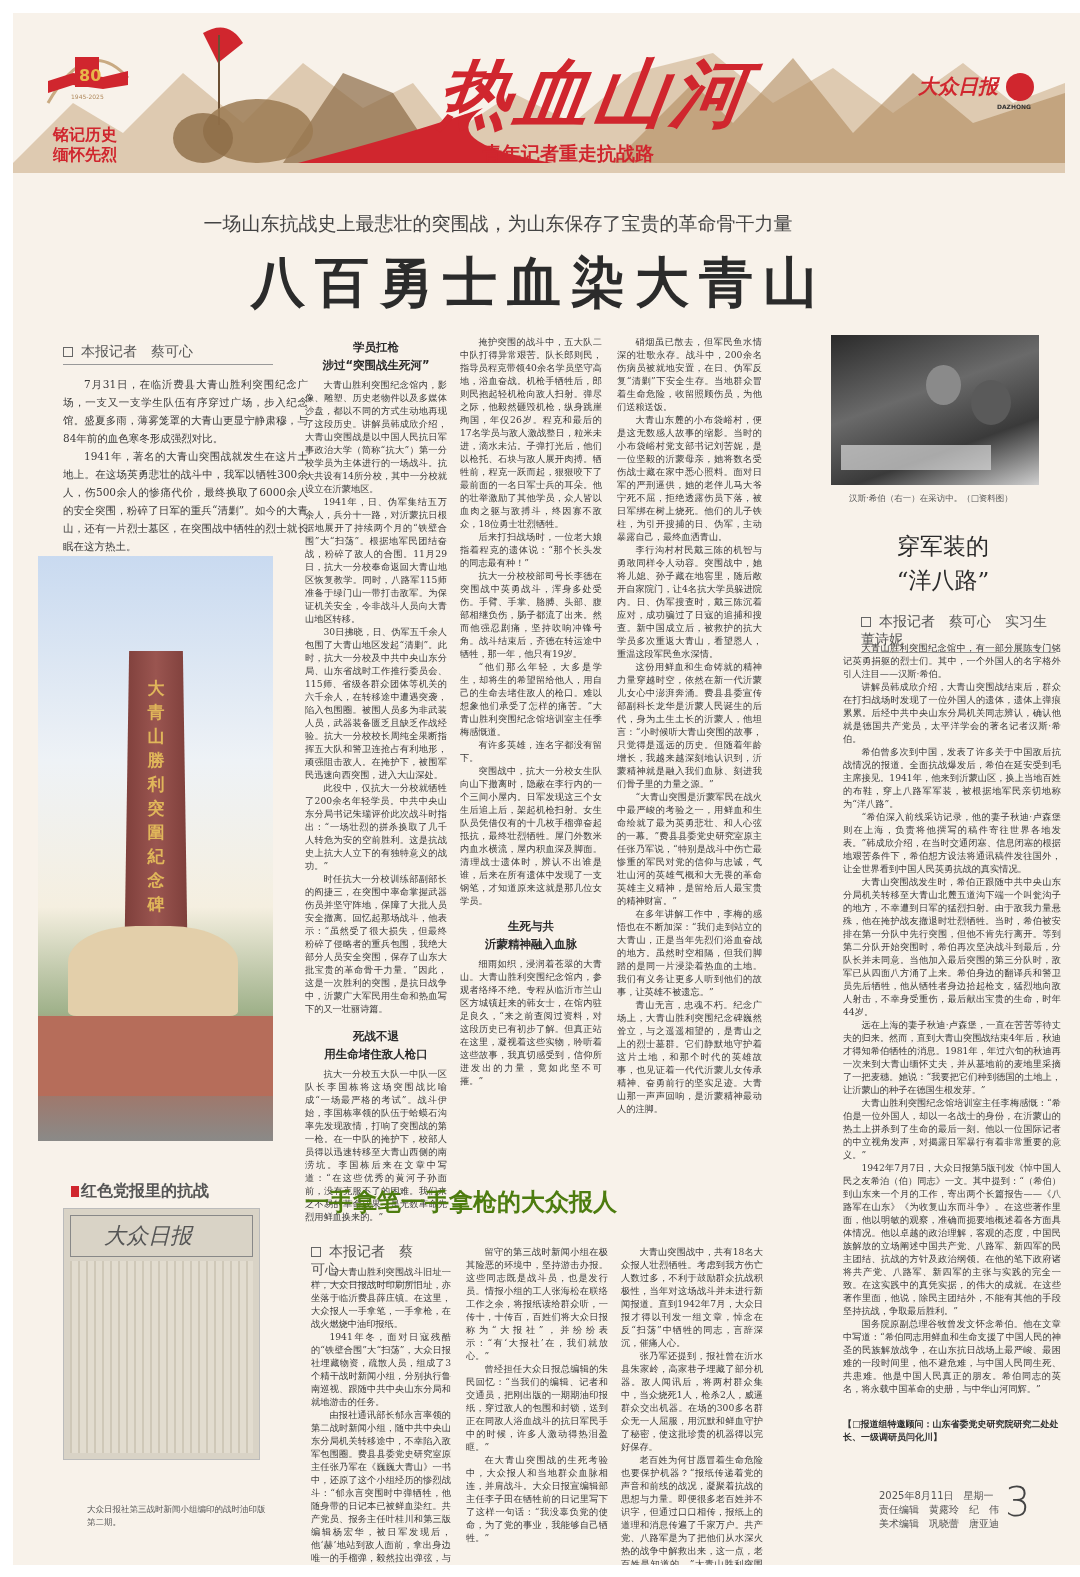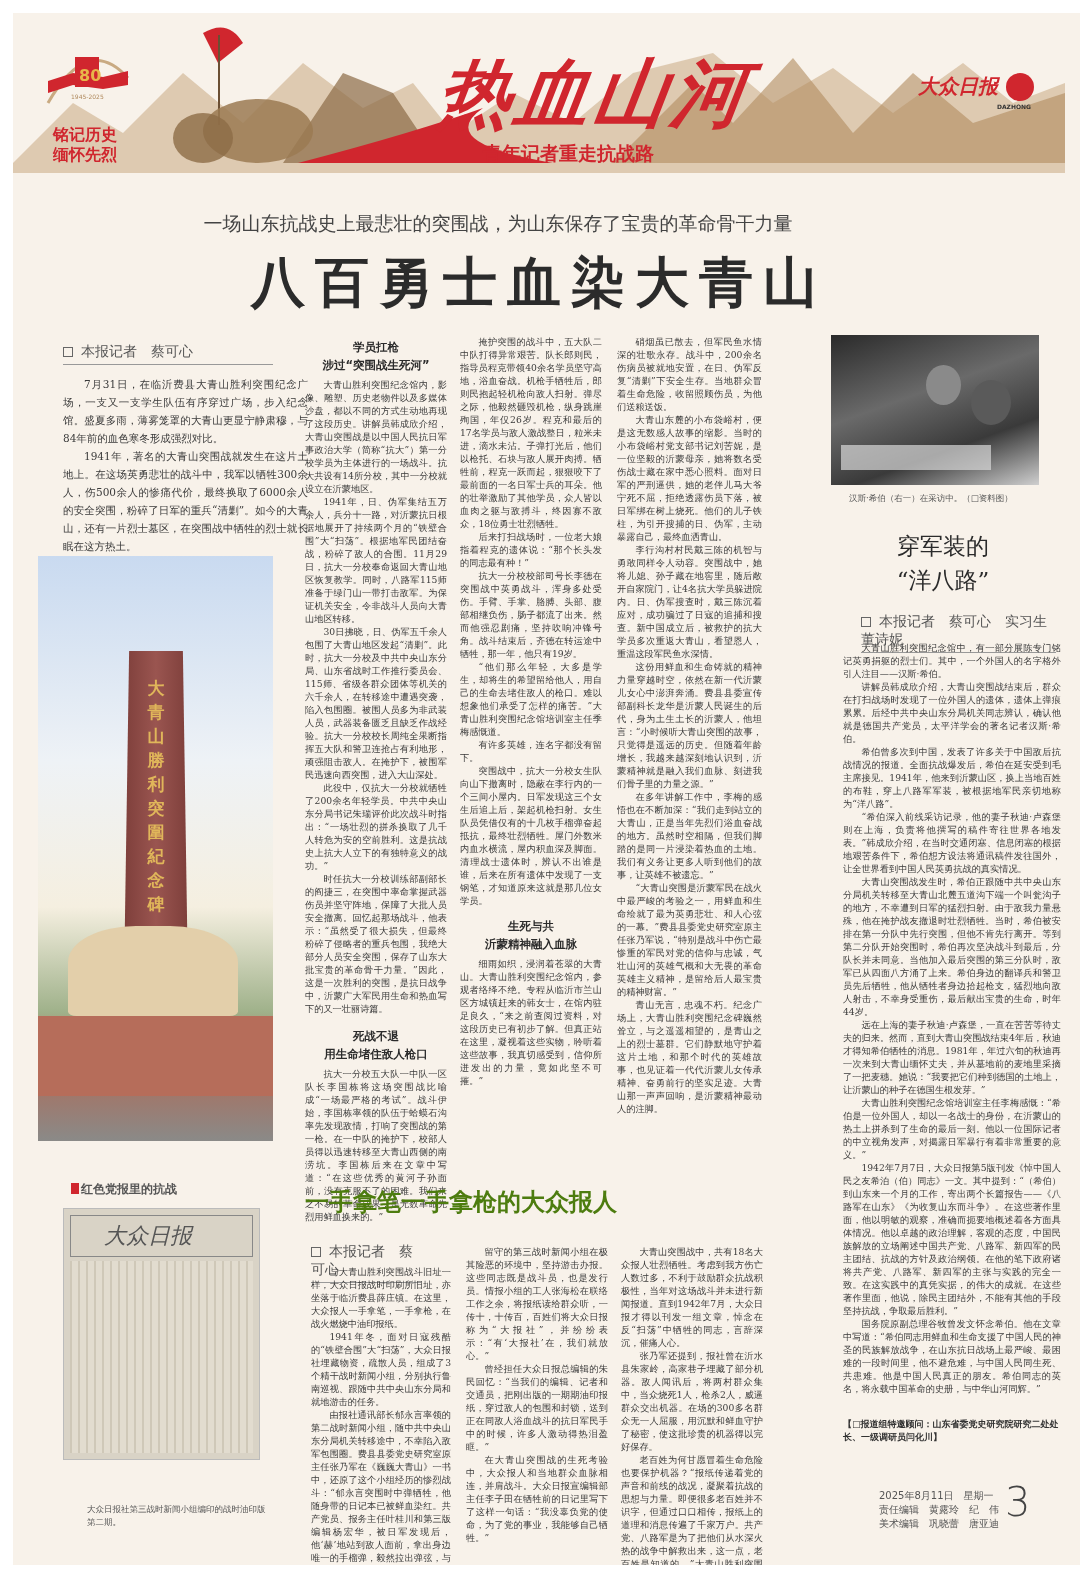--- a/index.html
+++ b/index.html
@@ -28,21 +28,21 @@
   .byline { font-size:14px; color:#555; border-bottom:1px solid #999; padding-bottom:3px; }
   .byline .box { display:inline-block; width:8px; height:8px; border:1px solid #666; margin-right:8px; vertical-align:-1px; }
   .col { position:absolute; font-size:9.2px; line-height:13px; color:#3a3a3a; text-align:justify; }
   .col p { margin:0; text-indent:2em; }
   .lead { font-size:10.5px; line-height:18px; }
   .sh { font-family:"DejaVu Sans",sans-serif; font-weight:bold; text-align:center; font-size:11.5px; line-height:18px; color:#2b2b2b; margin:0 0 4px 0; }
   .photo { position:absolute; overflow:hidden; }
   .caption { position:absolute; font-size:8.5px; color:#555; }
   .side-title { position:absolute; left:820px; width:220px; text-align:center; font-family:"DejaVu Serif",serif;
                 font-size:23px; color:#2b2b2b; line-height:34px; }
-  .section-tag { position:absolute; left:58px; top:1168px; font-family:Liberation Serif, serif; font-size:12px; color:#555; font-weight:bold; }
+  .section-tag { position:absolute; left:58px; top:1168px; font-family:Liberation Serif, serif; font-size:16px; color:#555; font-weight:bold; }
   .section-tag .sq { display:inline-block; width:8px; height:11px; background:#d0262e; margin-right:2px; vertical-align:-1px;}
   .headline2 { position:absolute; left:292px; top:1173px; font-family:"DejaVu Sans",sans-serif; font-weight:bold;
                font-size:24px; color:#4d7c0f; }
   .footer-info { position:absolute; left:866px; top:1476px; font-family:"DejaVu Sans",sans-serif; font-size:10px; line-height:14px; color:#555; }
   .page-num { position:absolute; left:992px; top:1466px; font-family:"DejaVu Sans",sans-serif; font-size:40px; color:#444; font-weight:200; }
   .advisor { position:absolute; left:830px; top:1405px; width:220px; font-family:"DejaVu Sans",sans-serif; font-size:9px; line-height:13px; color:#333; font-weight:bold; }
 </style>
 </head>
 <body>
 
@@ -127,22 +127,22 @@
       <div>沂蒙精神融入血脉</div>
     </div>
     <p>细雨如织，浸润着苍翠的大青山。大青山胜利突围纪念馆内，参观者络绎不绝。专程从临沂市兰山区方城镇赶来的韩女士，在馆内驻足良久，“来之前查阅过资料，对这段历史已有初步了解。但真正站在这里，凝视着这些实物，聆听着这些故事，我真切感受到，信仰所迸发出的力量，竟如此坚不可摧。”</p>
   </div>
 
   <div class="col" style="left:604px;top:322px;width:145px;height:820px;overflow:hidden;">
     <p>硝烟虽已散去，但军民鱼水情深的壮歌永存。战斗中，200余名伤病员被就地安置，在日、伪军反复“清剿”下安全生存。当地群众冒着生命危险，收留照顾伤员，为他们送粮送饭。</p>
     <p>大青山东麓的小布袋峪村，便是这无数感人故事的缩影。当时的小布袋峪村党支部书记刘苦妮，是一位坚毅的沂蒙母亲，她将数名受伤战士藏在家中悉心照料。面对日军的严刑逼供，她的老伴儿马大爷宁死不屈，拒绝透露伤员下落，被日军绑在树上烧死。他们的儿子铁柱，为引开搜捕的日、伪军，主动暴露自己，最终血洒青山。</p>
     <p>李行沟村村民戴三陈的机智与勇敢同样令人动容。突围战中，她将儿媳、孙子藏在地窖里，随后敞开自家院门，让4名抗大学员躲进院内。日、伪军搜查时，戴三陈沉着应对，成功骗过了日寇的追捕和搜查。新中国成立后，被救护的抗大学员多次重返大青山，看望恩人，重温这段军民鱼水深情。</p>
     <p>这份用鲜血和生命铸就的精神力量穿越时空，依然在新一代沂蒙儿女心中澎湃奔涌。费县县委宣传部副科长龙华是沂蒙人民诞生的后代，身为土生土长的沂蒙人，他坦言：“小时候听大青山突围的故事，只觉得是遥远的历史。但随着年龄增长，我越来越深刻地认识到，沂蒙精神就是融入我们血脉、刻进我们骨子里的力量之源。”</p>
+    <p>“大青山突围是沂蒙军民在战火中最严峻的考验之一，用鲜血和生命绘就了最为英勇悲壮、和人心弦的一幕。”费县县委党史研究室原主任张乃军说，“特别是战斗中伤亡最惨重的军民对党的信仰与忠诚，气壮山河的英雄气概和大无畏的革命英雄主义精神，是留给后人最宝贵的精神财富。”</p>
     <p>在多年讲解工作中，李梅的感悟也在不断加深：“我们走到站立的大青山，正是当年先烈们浴血奋战的地方。虽然时空相隔，但我们脚踏的是同一片浸染着热血的土地。我们有义务让更多人听到他们的故事，让英雄不被遗忘。”</p>
-    <p>“大青山突围是沂蒙军民在战火中最严峻的考验之一，用鲜血和生命绘就了最为英勇悲壮、和人心弦的一幕。”费县县委党史研究室原主任张乃军说，“特别是战斗中伤亡最惨重的军民对党的信仰与忠诚，气壮山河的英雄气概和大无畏的革命英雄主义精神，是留给后人最宝贵的精神财富。”</p>
     <p>青山无言，忠魂不朽。纪念广场上，大青山胜利突围纪念碑巍然耸立，与之遥遥相望的，是青山之上的烈士墓群。它们静默地守护着这片土地，和那个时代的英雄故事，也见证着一代代沂蒙儿女传承精神、奋勇前行的坚实足迹。大青山那一声声回响，是沂蒙精神最动人的注脚。</p>
   </div>
 
   <div class="photo" style="left:818px;top:322px;width:208px;height:150px;background:linear-gradient(160deg,#2a2a2a,#6a6a6a 40%,#3a3a3a 70%,#cfcfcf);filter:grayscale(1);">
     <div style="position:absolute;left:95px;top:30px;width:35px;height:40px;border-radius:50%;background:#8a8a8a;"></div>
     <div style="position:absolute;left:140px;top:45px;width:40px;height:45px;border-radius:50%;background:#5a5a5a;"></div>
     <div style="position:absolute;left:10px;top:110px;width:150px;height:25px;background:#d8d8d8;opacity:0.7;"></div>
   </div>
   <div class="caption" style="left:836px;top:480px;">汉斯·希伯（右一）在采访中。（□资料图）</div>
   <div class="side-title" style="top:516px;">

